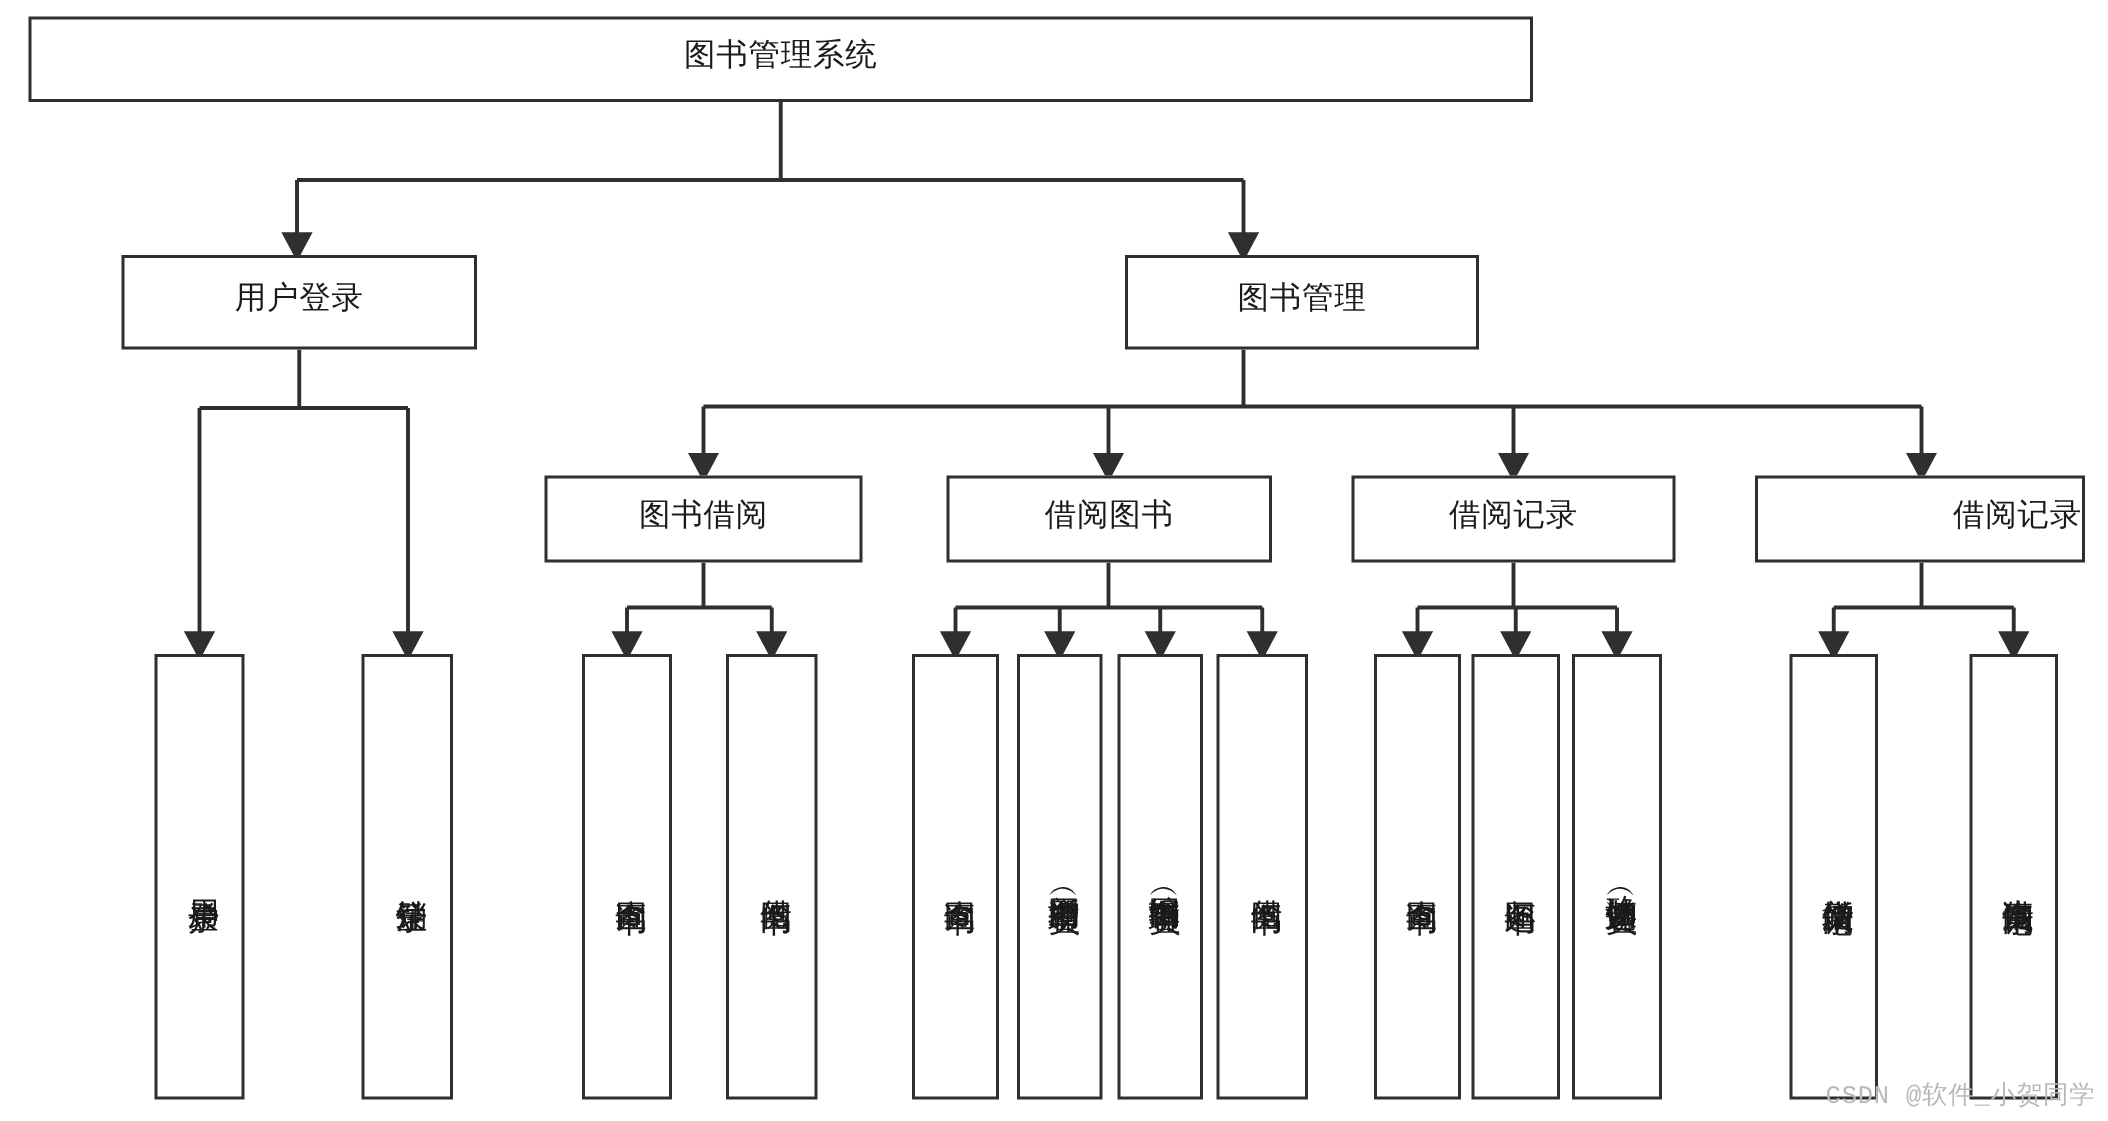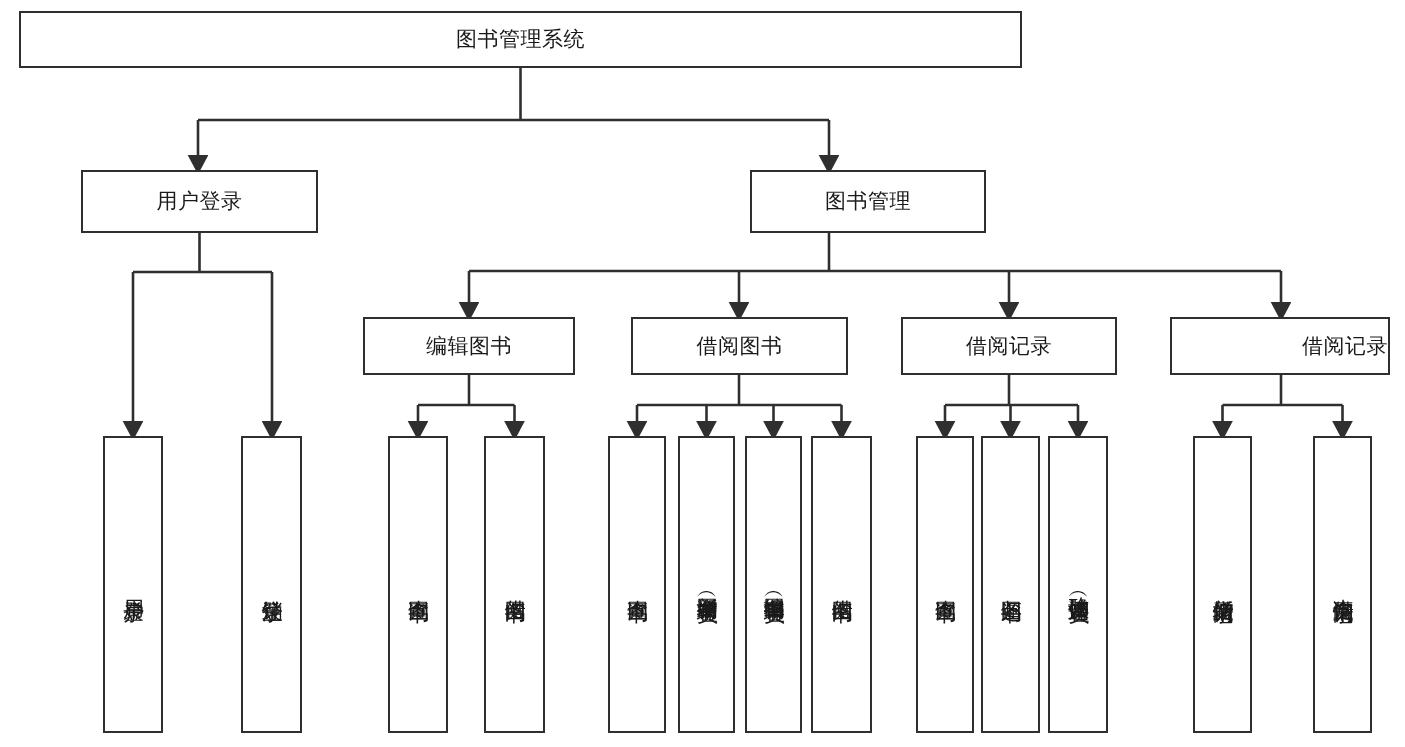--- a/index.html
+++ b/index.html
@@ -9,20 +9,21 @@
   }
   body {
     font-family: "DejaVu Sans", "Liberation Sans", sans-serif;
   }
   #canvas {
     position: relative;
     width: 1405px;
     height: 747px;
     background: #ffffff;
     overflow: hidden;
+    font-family: Liberation Mono, monospace;
   }
   #edges {
     position: absolute;
     left: 0;
     top: 0;
     width: 1405px;
     height: 747px;
   }
   .node {
     position: absolute;
@@ -123,21 +124,21 @@
   </div>
 
   <div class="node horiz" id="node-l2-0" style="left: 81px; top: 170px; width: 237px; height: 63px;">
     <span>用户登录</span>
   </div>
   <div class="node horiz" id="node-l2-1" style="left: 750px; top: 170px; width: 236px; height: 63px;">
     <span>图书管理</span>
   </div>
 
   <div class="node horiz" id="node-l3-0" style="left: 363px; top: 317px; width: 212px; height: 58px;">
-    <span>编辑图书</span>
+    <span>图书借阅</span>
   </div>
   <div class="node horiz" id="node-l3-1" style="left: 631px; top: 317px; width: 217px; height: 58px;">
     <span>借阅图书</span>
   </div>
   <div class="node horiz" id="node-l3-2" style="left: 901px; top: 317px; width: 216px; height: 58px;">
     <span>借阅记录</span>
   </div>
   <div class="node horiz" id="node-l3-3" style="left: 1170px; top: 317px; width: 220px; height: 58px; justify-content: flex-end;">
     <span>借阅记录</span>
   </div>
@@ -175,14 +176,15 @@
   <div class="node vert" id="node-leaf-10" style="left: 1048px; top: 436px; width: 60px; height: 297px;">
     <span class="vtext">确认归还（管理员）</span>
   </div>
   <div class="node vert" id="node-leaf-11" style="left: 1193px; top: 436px; width: 59px; height: 297px;">
     <span class="vtext">新增借阅记录</span>
   </div>
   <div class="node vert" id="node-leaf-12" style="left: 1313px; top: 436px; width: 59px; height: 297px;">
     <span class="vtext">查询借阅记录</span>
   </div>
 
+  <div id="watermark">CSDN @软件_小贺同学</div>
 
 </div>
 
 </body></html>

